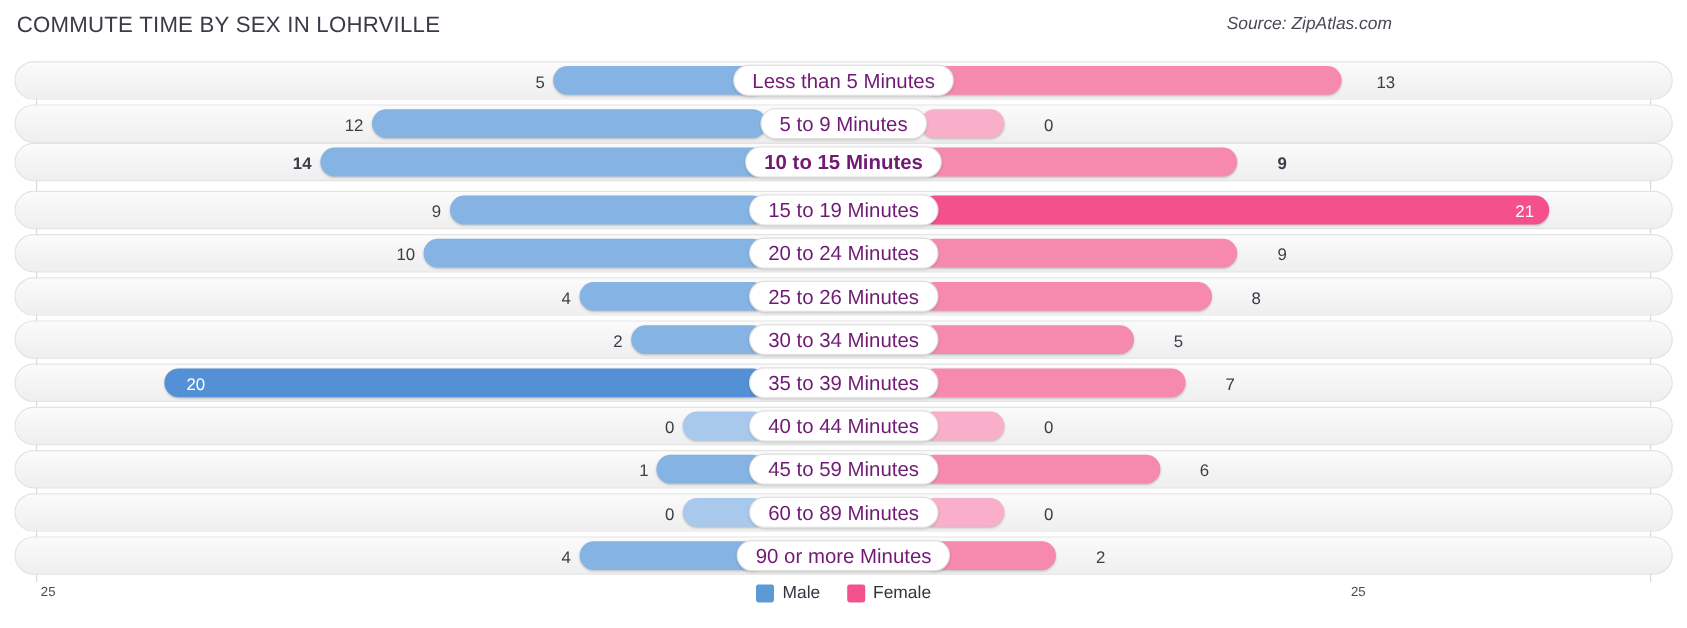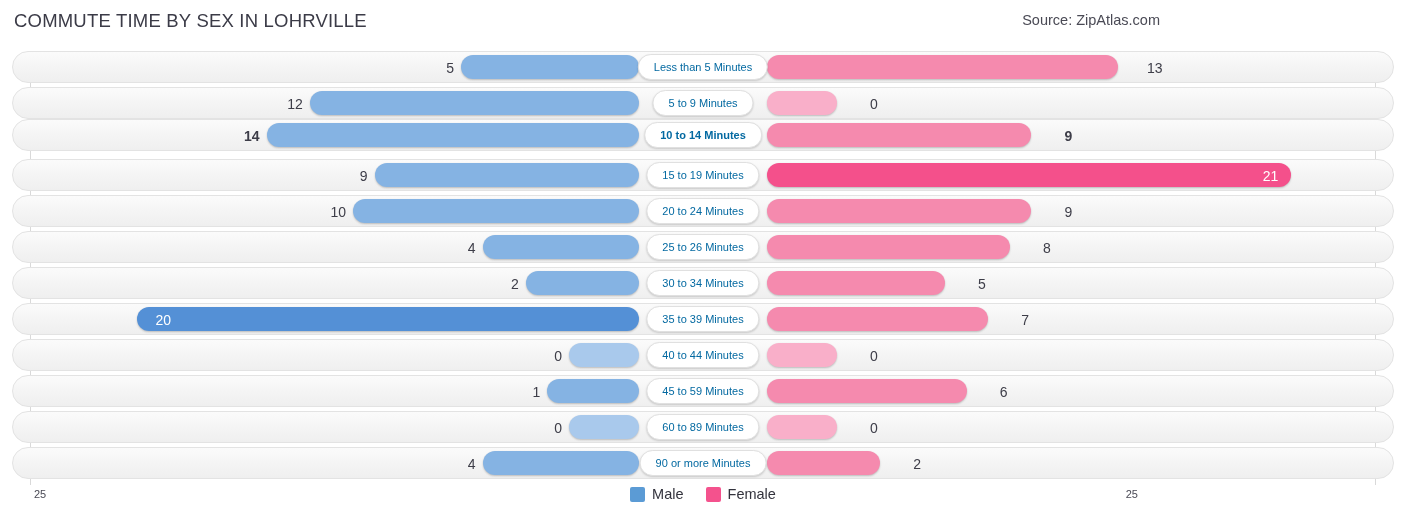--- a/index.html
+++ b/index.html
@@ -13,21 +13,21 @@
   #app { position: relative; width: 1172px; height: 523px; }
 
   
   .chart-title {
     position: absolute; left: 14px; top: 10px;
     font-size: 18.5px; font-weight: 400; color: #3b3b47;
     letter-spacing: .2px; white-space: nowrap;
   }
   .chart-source {
     position: absolute; right: 12px; top: 12px;
-    font-size: 14.5px; color: #4a4a55;
+    font-size: 14.5px; font-style: italic; color: #4a4a55;
     white-space: nowrap;
   }
 
   
   .plot {
     position: absolute; left: 12px; top: 51px;
     width: 1382px; height: 434px;
   }
   .gridline {
     position: absolute; top: 0; bottom: 0; width: 1px;
@@ -70,21 +70,21 @@
   .val.inside { color: #ffffff; }
 
   .catlabel {
     position: absolute; top: 2px; left: 50%;
     transform: translateX(-50%);
     height: 26px; line-height: 25px;
     padding: 0 15px;
     border: 1px solid #e0e0e0;
     border-radius: 13px;
     background: #ffffff;
-    font-size: 11px; color: #0369a1;
+    font-size: 17px; color: #701a75;
     white-space: nowrap;
     box-shadow: 0 1px 2px rgba(0,0,0,.16);
     z-index: 3;
   }
 
   
   .axis-label {
     position: absolute; top: 488px;
     font-size: 11px; color: #4a4a55;
   }
@@ -129,21 +129,21 @@
           <div class="val female-val" style="left: 831px; width: 60px;">0</div>
           <div class="catlabel">5 to 9 Minutes</div>
         </div>
       </div>
       <div class="row" style="top: 68px; font-weight: bold;">
         <div class="rowinner">
           <div class="bar male" style="width: 372.4px;"></div>
           <div class="val male-val" style="right: 1133.4px; width: 60px;">14</div>
           <div class="bar female" style="width: 264.4px;"></div>
           <div class="val female-val" style="left: 1025.4px; width: 60px;">9</div>
-          <div class="catlabel">10 to 14 Minutes</div>
+          <div class="catlabel">10 to 15 Minutes</div>
         </div>
       </div>
       <div class="row" style="top: 108px;">
         <div class="rowinner">
           <div class="bar male" style="width: 264.4px;"></div>
           <div class="val male-val" style="right: 1025.4px; width: 60px;">9</div>
           <div class="bar female peak" style="width: 523.6px;"></div>
           <div class="val female-val inside" style="left: 1245.6px; width: 24px; ">21</div>
           <div class="catlabel">15 to 19 Minutes</div>
         </div>

